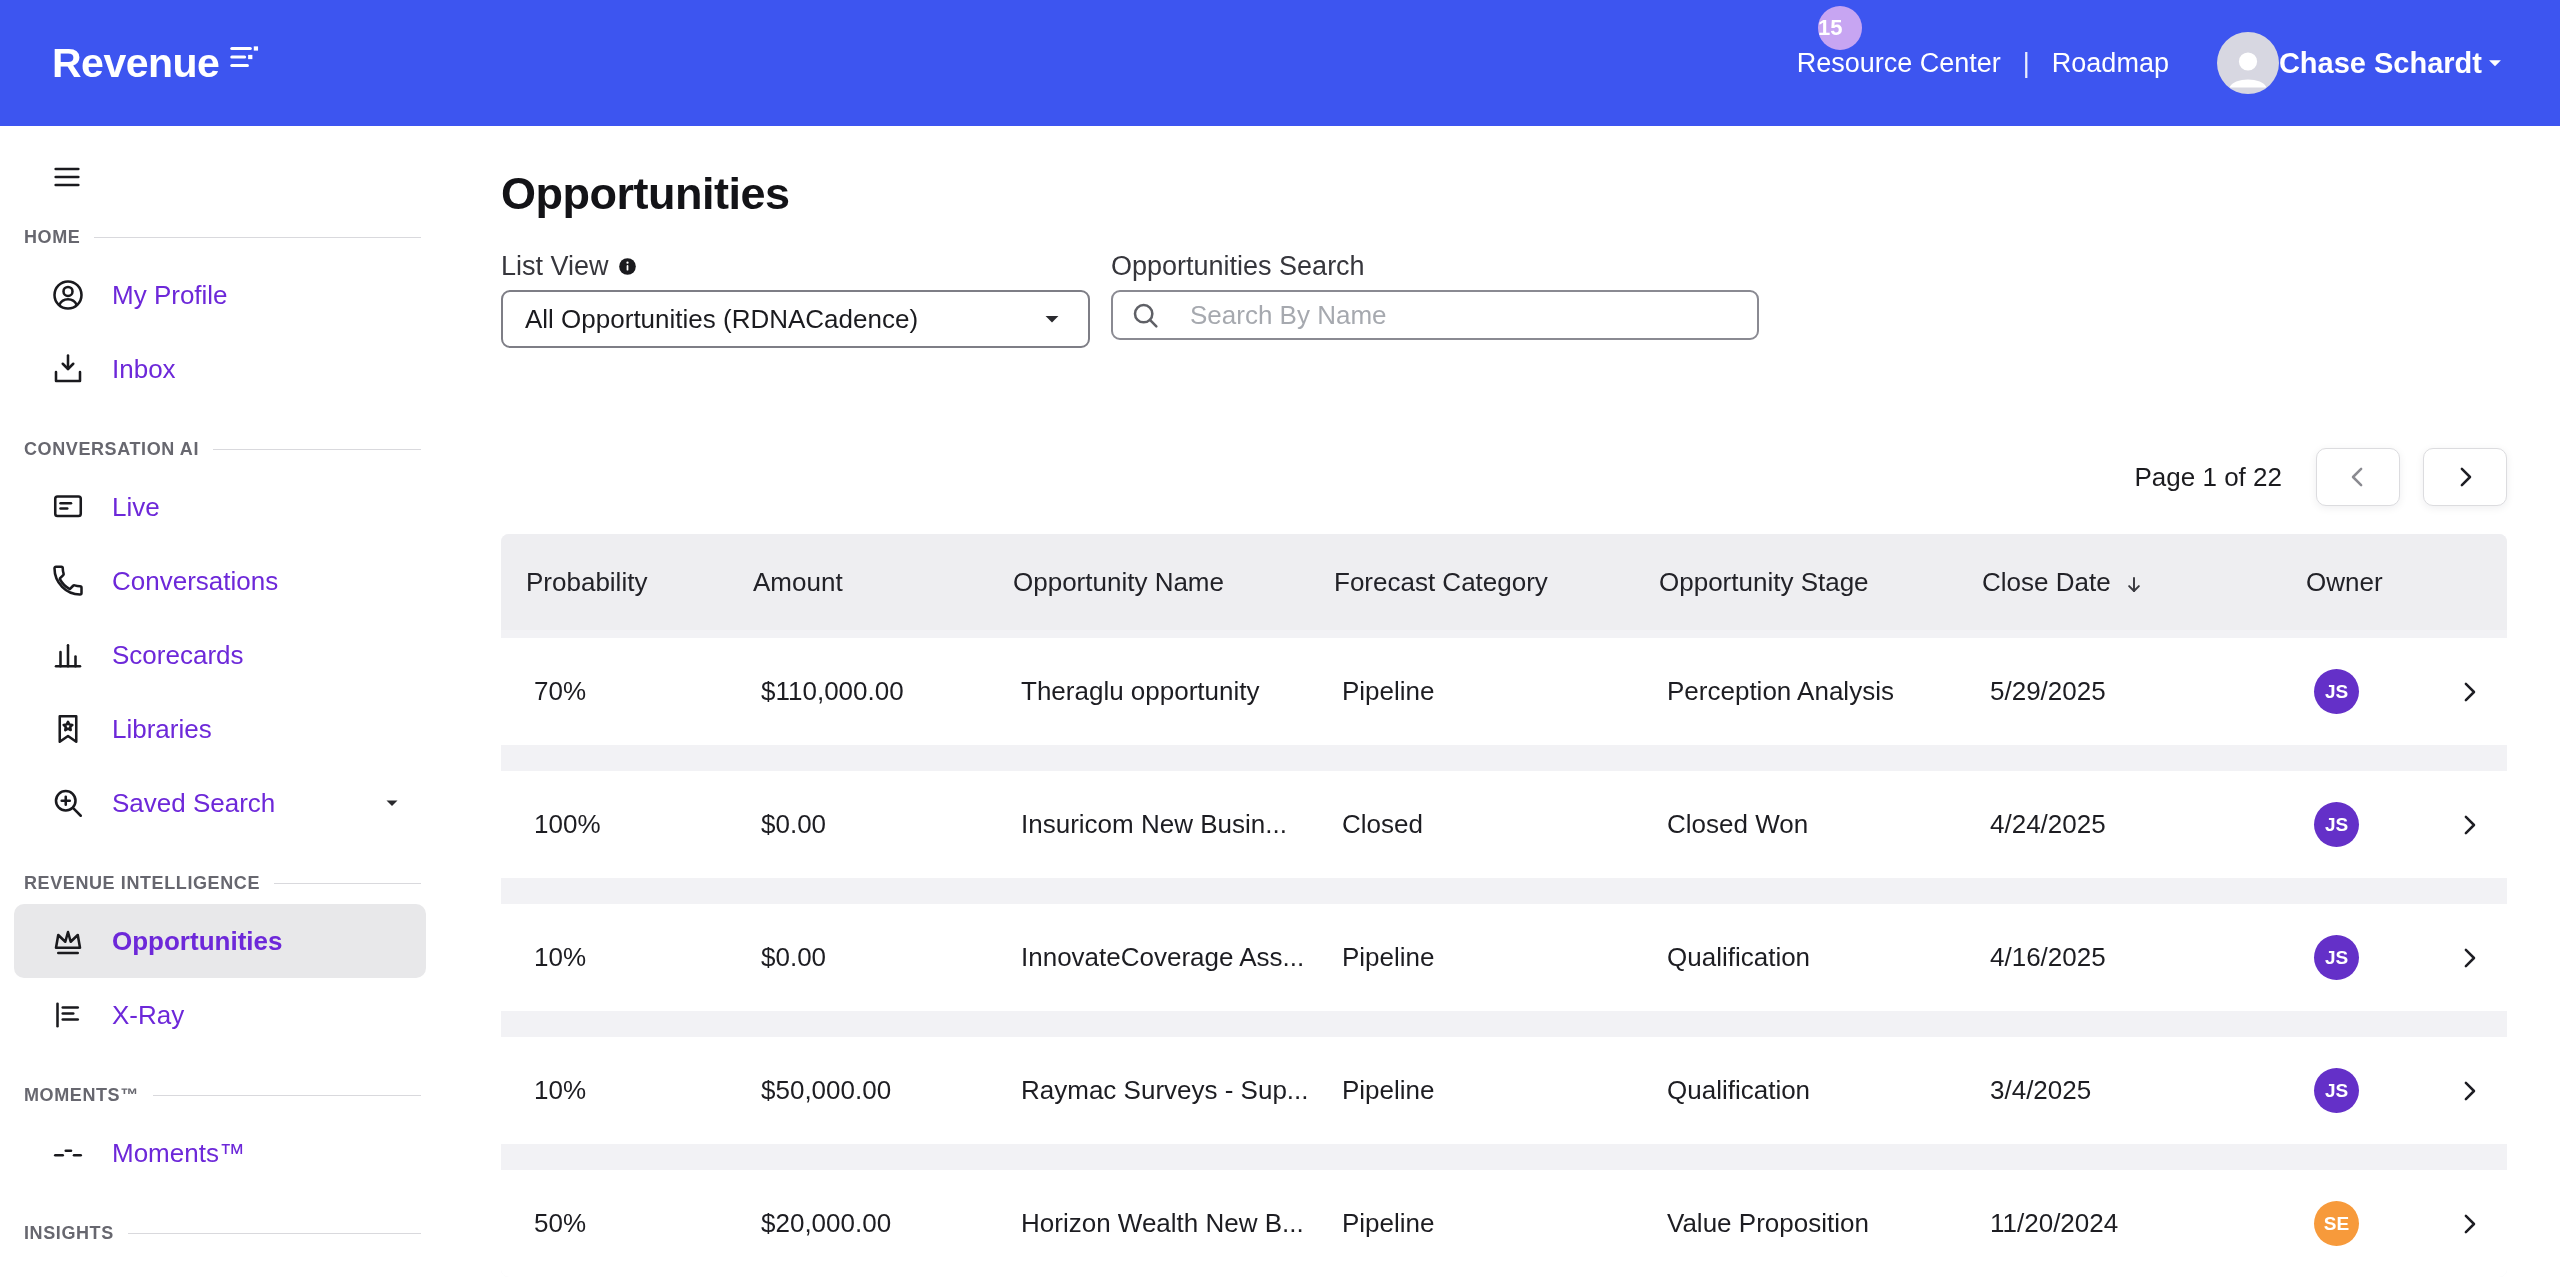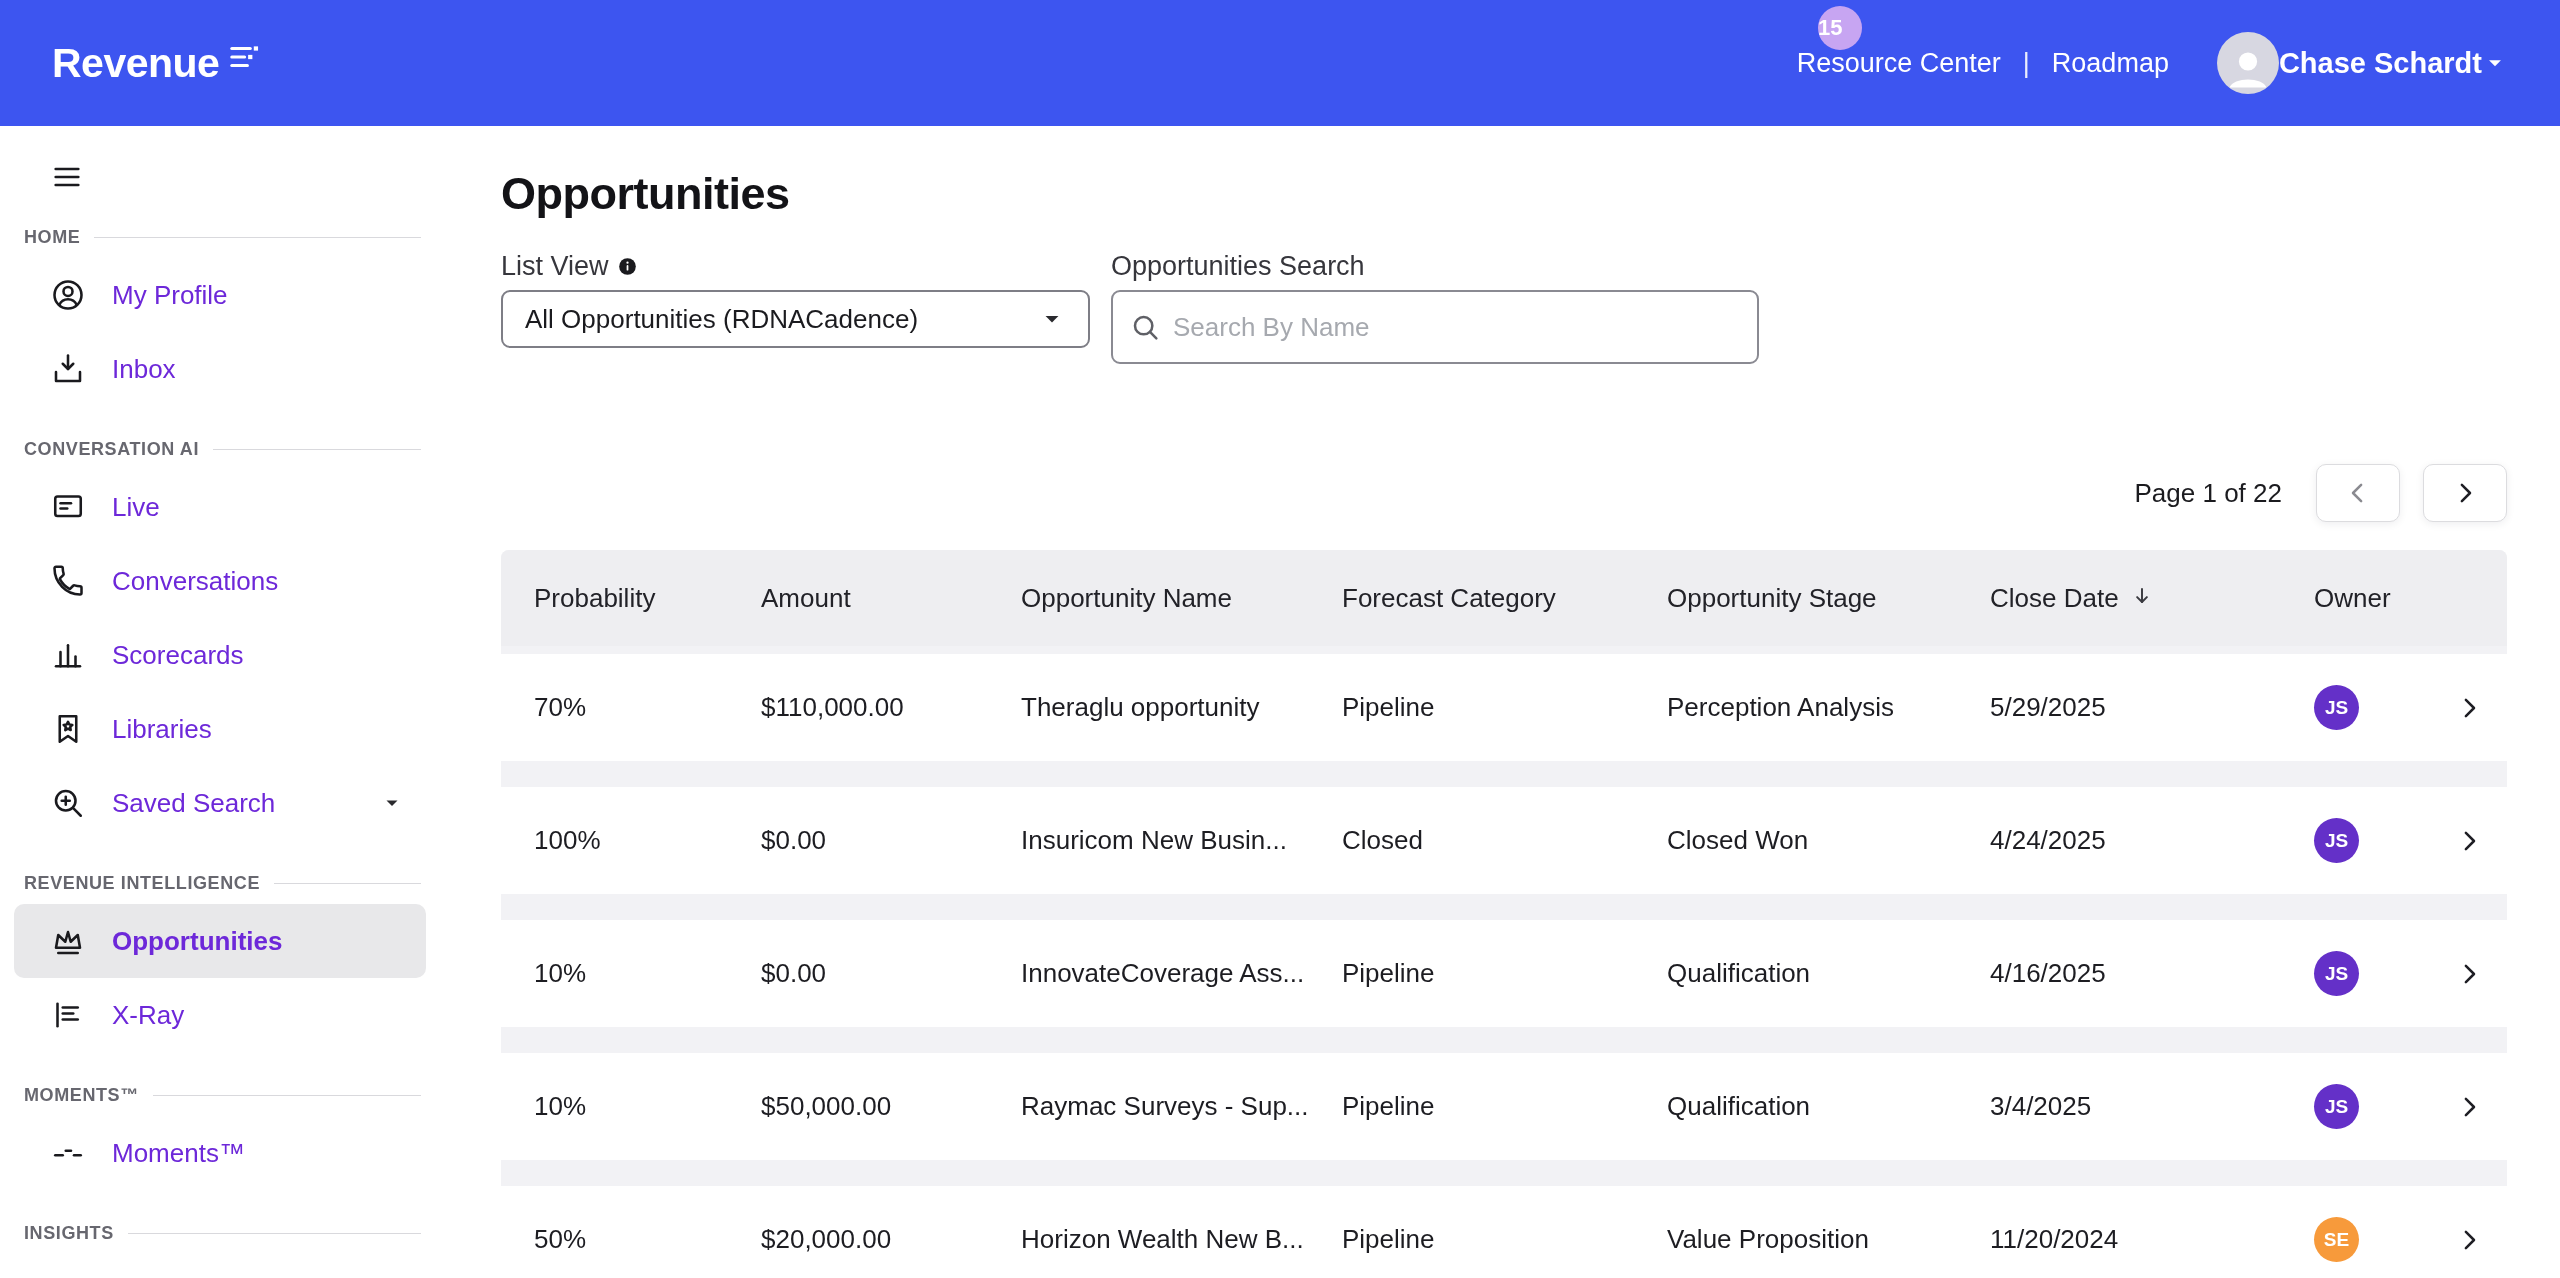--- a/index.html
+++ b/index.html
@@ -59,22 +59,22 @@
   .controls { display:flex; gap:21px; margin-top:34px; }
   .field { display:flex; flex-direction:column; gap:12px; }
   .field-label { font-size:27px; font-weight:500; color:#36363C; display:flex; align-items:center; gap:8px; height:24px; }
   .info-ic { width:21px; height:21px; }
   .select {
     width:589px; height:58px; border:2px solid #7E7E86; border-radius:9px; background:#fff;
     display:flex; align-items:center; justify-content:space-between; padding:0 22px; font-size:26px; color:#1B1B1F;
   }
   .caret-dark { width:28px; height:28px; fill:#2A2A2E; }
   .search-box {
-    width:648px; height:74px; border:2px solid #8A8A92; border-radius:9px; background:#fff;
-    display:flex; align-items:center; gap:10px; padding:0 16px;
+    width:648px; height:50px; border:2px solid #8A8A92; border-radius:9px; background:#fff;
+    display:flex; align-items:center; gap:27px; padding:0 16px;
   }
   .search-box svg { width:32px; height:32px; flex:0 0 32px; }
   .search-box input { border:none; outline:none; flex:1; font-size:26px; font-family:inherit; color:#1B1B1F; background:transparent; }
   .search-box input::placeholder { color:#A6A9AF; }
 
   .pager { display:flex; align-items:center; justify-content:flex-end; gap:34px; margin-top:100px; }
   .pager-text { font-size:26px; color:#1B1B1F; }
   .pager-buttons { display:flex; gap:23px; }
   .pager-btn {
     width:84px; height:58px; border:1.5px solid #DCDCDF; border-radius:10px; background:#fff;
@@ -87,21 +87,21 @@
 
   
   .table-wrap { margin-top:28px; background:#F2F2F5; border-radius:8px; overflow:hidden; }
   .thead, .trow {
     display:grid; grid-template-columns:227px 260px 321px 325px 323px 324px 150px 1fr;
     align-items:center;
   }
   .thead { background:#EEEEF1; height:96px; margin-bottom:8px; font-size:26px; font-weight:500; color:#222228; }
   .trow { background:#fff; height:107px; margin-bottom:26px; font-size:26px; color:#1D1D22; }
   .trow:last-child { margin-bottom:0; }
-  .th { display:flex; align-items:flex-start; gap:10px; padding-left:33px; white-space:nowrap; }
+  .th { display:flex; align-items:flex-end; gap:10px; padding-left:25px; white-space:nowrap; }
   .cell { padding-left:33px; white-space:nowrap; overflow:hidden; }
   .sort-ic { width:26px; height:26px; fill:none; stroke:#3A3A40; stroke-width:1.8; stroke-linecap:round; stroke-linejoin:round; }
   .owner-avatar {
     width:45px; height:45px; border-radius:50%; color:#fff; font-size:19px; font-weight:700;
     display:flex; align-items:center; justify-content:center; margin-left:33px;
   }
   .row-chevron { display:flex; justify-content:center; }
   .row-chevron svg { width:30px; height:30px; }
 
   

